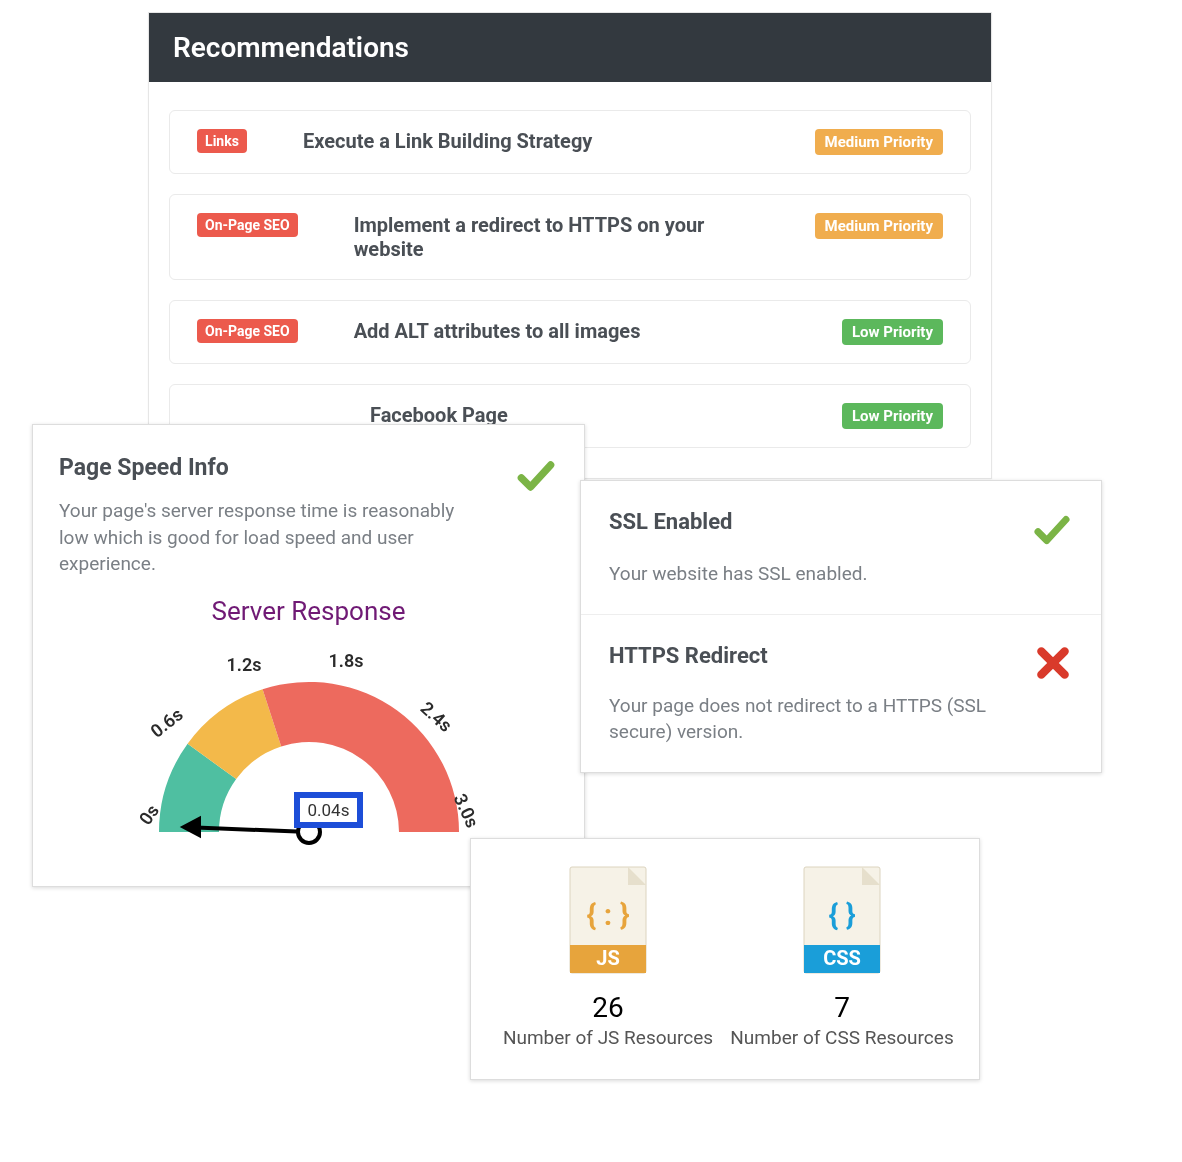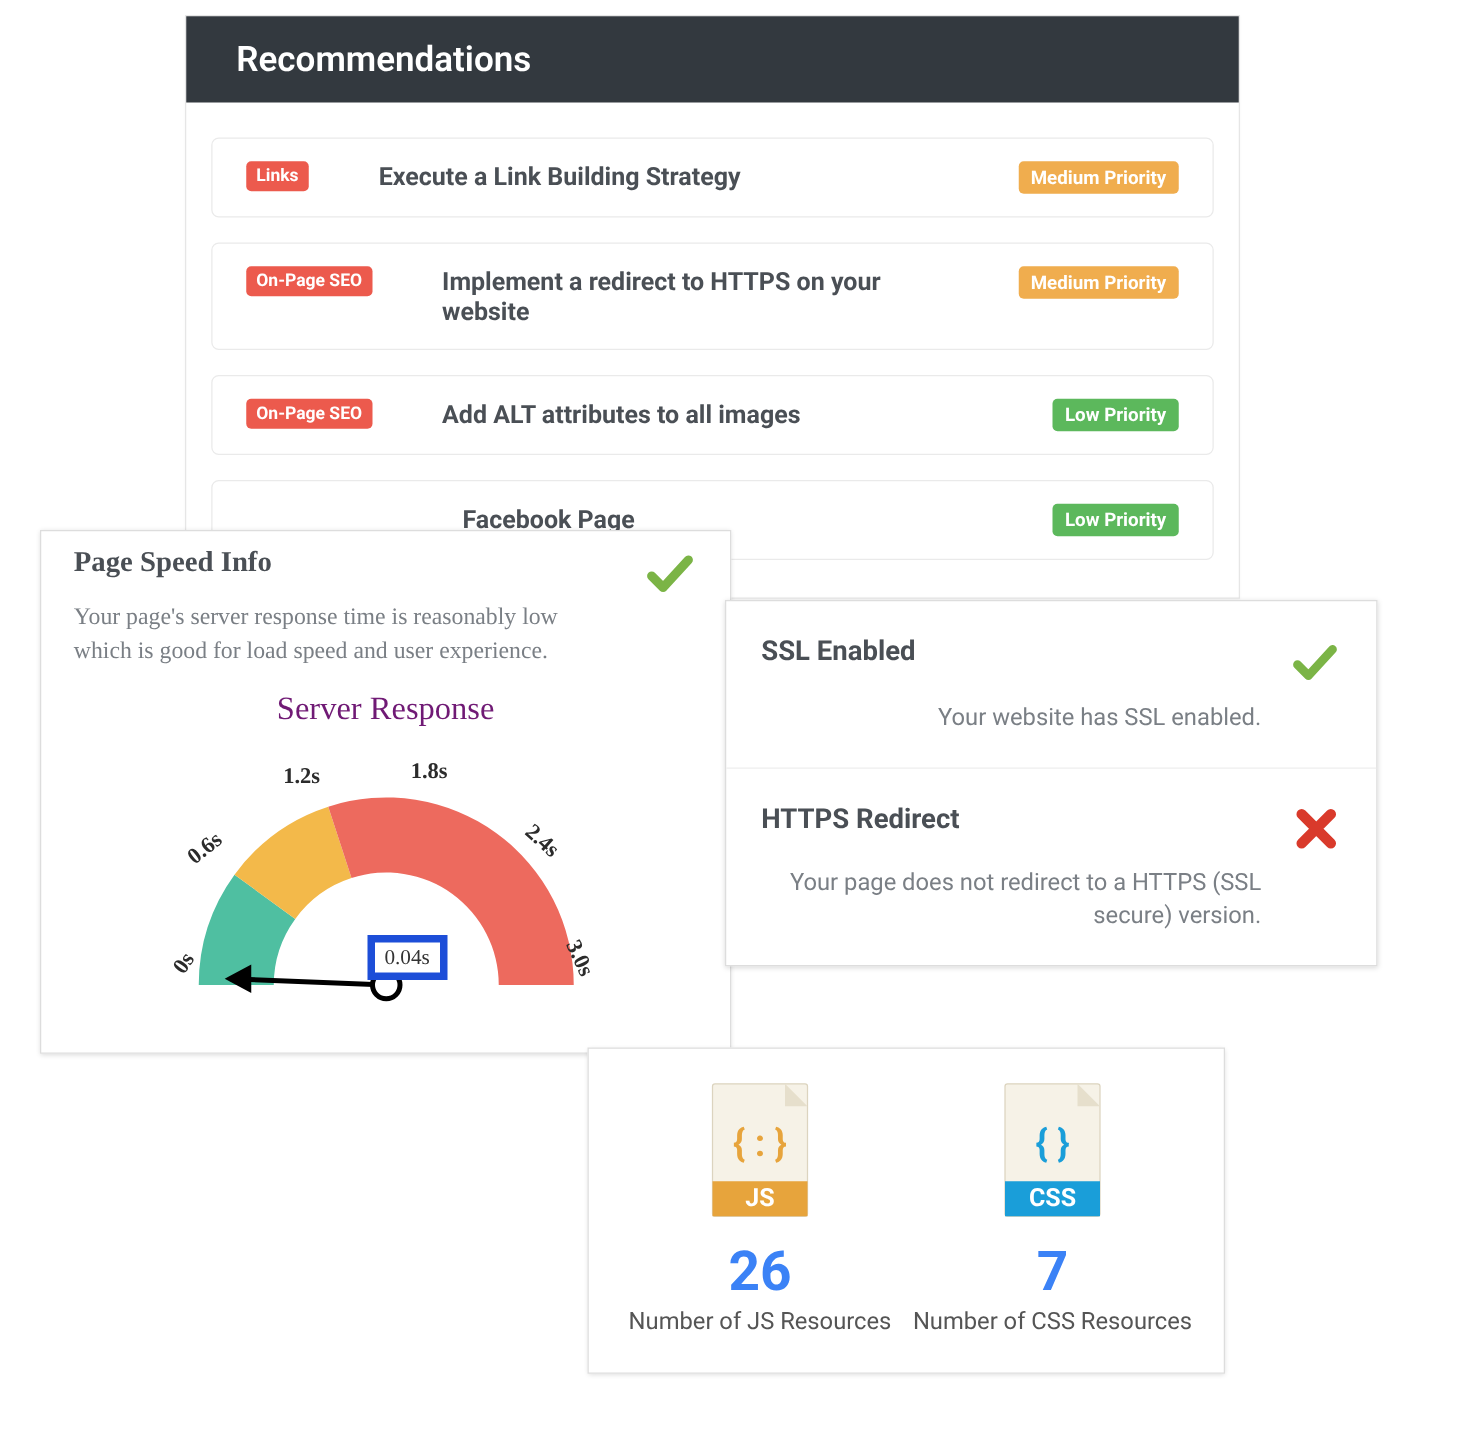--- a/index.html
+++ b/index.html
@@ -18,21 +18,21 @@
     left: 148px;
     top: 12px;
     width: 844px;
     border: 1px solid #e6e6e6;
     background: #fff;
     box-shadow: 0 1px 2px rgba(0,0,0,0.04);
   }
   .rec-header {
     background: #33393f;
     color: #fff;
-    padding: 18px 40px;
+    padding: 18px 24px;
     font-size: 28px;
     font-weight: 600;
   }
   .rec-body {
     padding: 28px 20px 10px 20px;
   }
   .rec-item {
     border: 1px solid #eaeaea;
     border-radius: 6px;
     padding: 18px 27px;
@@ -76,22 +76,21 @@
   .card {
     position: absolute;
     background: #fff;
     border: 1px solid #ddd;
     box-shadow: 0 1px 4px rgba(0,0,0,0.15);
   }
   .speed-card {
     left: 32px;
     top: 424px;
     width: 553px;
-    padding: 12px 26px 24px 26px;
-    font-family: Liberation Serif, serif;
+    padding: 29px 26px 24px 26px;
   }
   .card-head {
     display: flex;
     align-items: flex-start;
     justify-content: space-between;
   }
   .card-head h3 {
     font-size: 23px;
     font-weight: 700;
     color: #4a4f55;
@@ -129,21 +128,20 @@
 
   
   .ssl-card {
     left: 580px;
     top: 480px;
     width: 522px;
     padding: 0;
   }
   .ssl-section {
     padding: 28px 28px 26px 28px;
-    text-align: right;
   }
   .ssl-section + .ssl-section { border-top: 1px solid #eee; }
   .ssl-head {
     display: flex;
     justify-content: space-between;
     align-items: flex-start;
   }
   .ssl-head h3 {
     font-size: 22px;
     font-weight: 700;
@@ -163,23 +161,23 @@
     top: 838px;
     width: 510px;
     padding: 26px 20px 28px 20px;
     display: flex;
     justify-content: space-around;
     text-align: center;
   }
   .res-col { flex: 1; }
   .file-icon { margin-bottom: 12px; }
   .res-num {
-    font-size: 44px;
-    font-weight: 700;
-    color: #3b82f6;
+    font-size: 28px;
+    font-weight: 400;
+    color: #000000;
   }
   .res-label {
     font-size: 19px;
     color: #555;
     margin-top: 2px;
     line-height: 1.3;
   }
 </style>
 </head>
 <body>

